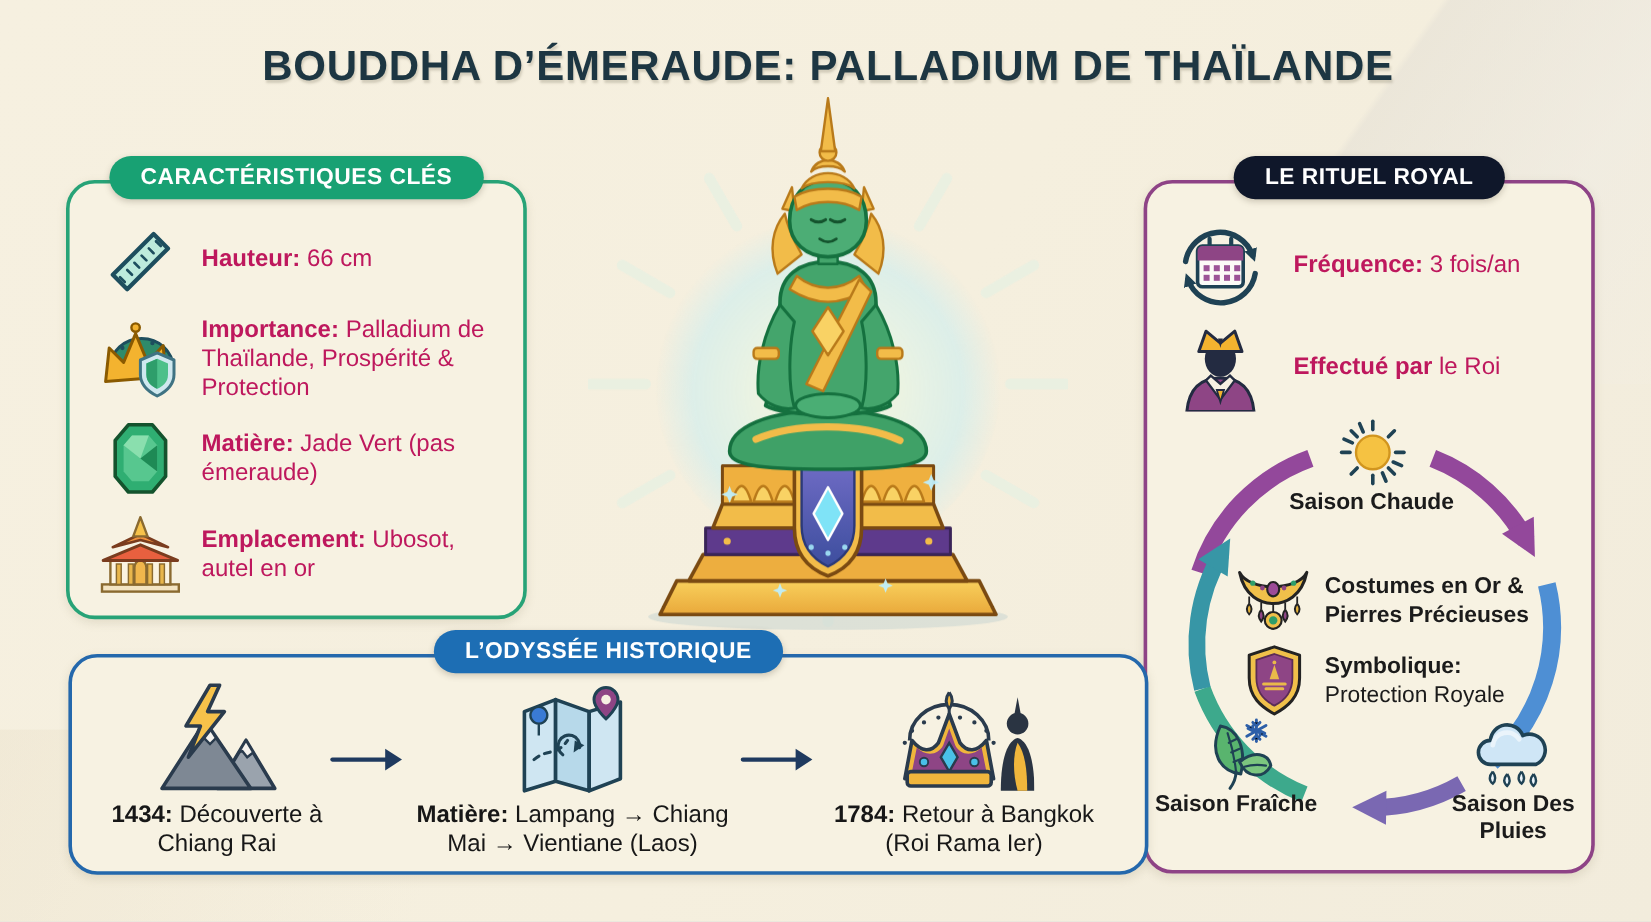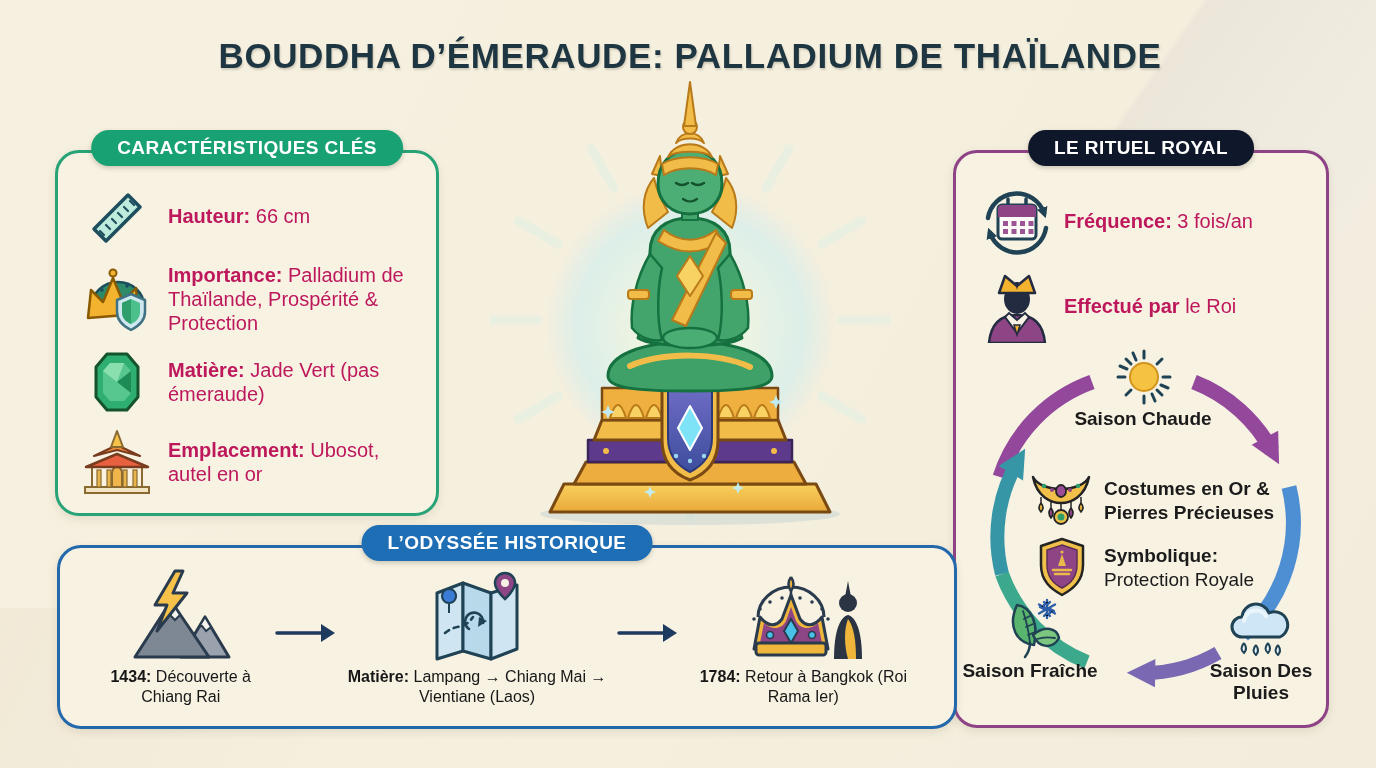--- a/index.html
+++ b/index.html
@@ -23,31 +23,31 @@
     letter-spacing:.4px;white-space:nowrap;box-shadow:0 2px 5px rgba(100,90,70,.3);}
   .badge.g{background:#18a173;}
   .badge.p{background:#0f172a;}
   .badge.b{background:#1d6eb4;}
   .feature-list{position:absolute;left:18px;right:14px;top:32px;bottom:18px;
     display:flex;flex-direction:column;justify-content:space-between;}
   .frow{display:flex;align-items:center;gap:10px;}
   .ficon{width:82px;flex:none;display:flex;justify-content:center;align-items:center;}
   .ftext{font-size:20px;line-height:1.2;color:#be185d;}
   .b{font-weight:700;}
-  .rrow{position:absolute;left:20px;width:330px;display:flex;align-items:center;gap:6px;text-align:right;}
+  .rrow{position:absolute;left:20px;width:330px;display:flex;align-items:center;gap:20px;text-align:right;}
   .rrow .ficon{width:82px;}
   .cycle{position:absolute;left:0;top:195px;width:370px;height:377px;}
   .cycle-svg{position:absolute;left:0;top:0;}
   .abs{position:absolute;}
   .season-label{font-size:19px;font-weight:700;color:#1b1b1b;text-align:center;line-height:1.15;}
   .ctext{font-size:19px;line-height:1.28;color:#1b1b1b;}
   .journey{position:absolute;left:26px;right:26px;top:17px;display:flex;justify-content:space-between;}
   .step{display:flex;flex-direction:column;align-items:center;}
   .step-icon{height:98px;display:flex;align-items:flex-end;justify-content:center;}
-  .step-text{font-size:16px;line-height:1.22;color:#171717;text-align:center;margin-top:4px;}
+  .step-text{font-size:20px;line-height:1.22;color:#171717;text-align:center;margin-top:4px;}
   .jarrow{flex:none;width:62px;margin-top:56px;}
   .w190{width:190px;} .w280{width:280px;} .w250{width:250px;}
   .mw200{max-width:200px;} .mw262{max-width:262px;} .mw235{max-width:235px;}
   .buddha{position:absolute;left:490px;top:80px;}
 </style>
 </head>
 <body>
 
 <div class="stage">
   <div class="bg-band-tr"></div>

